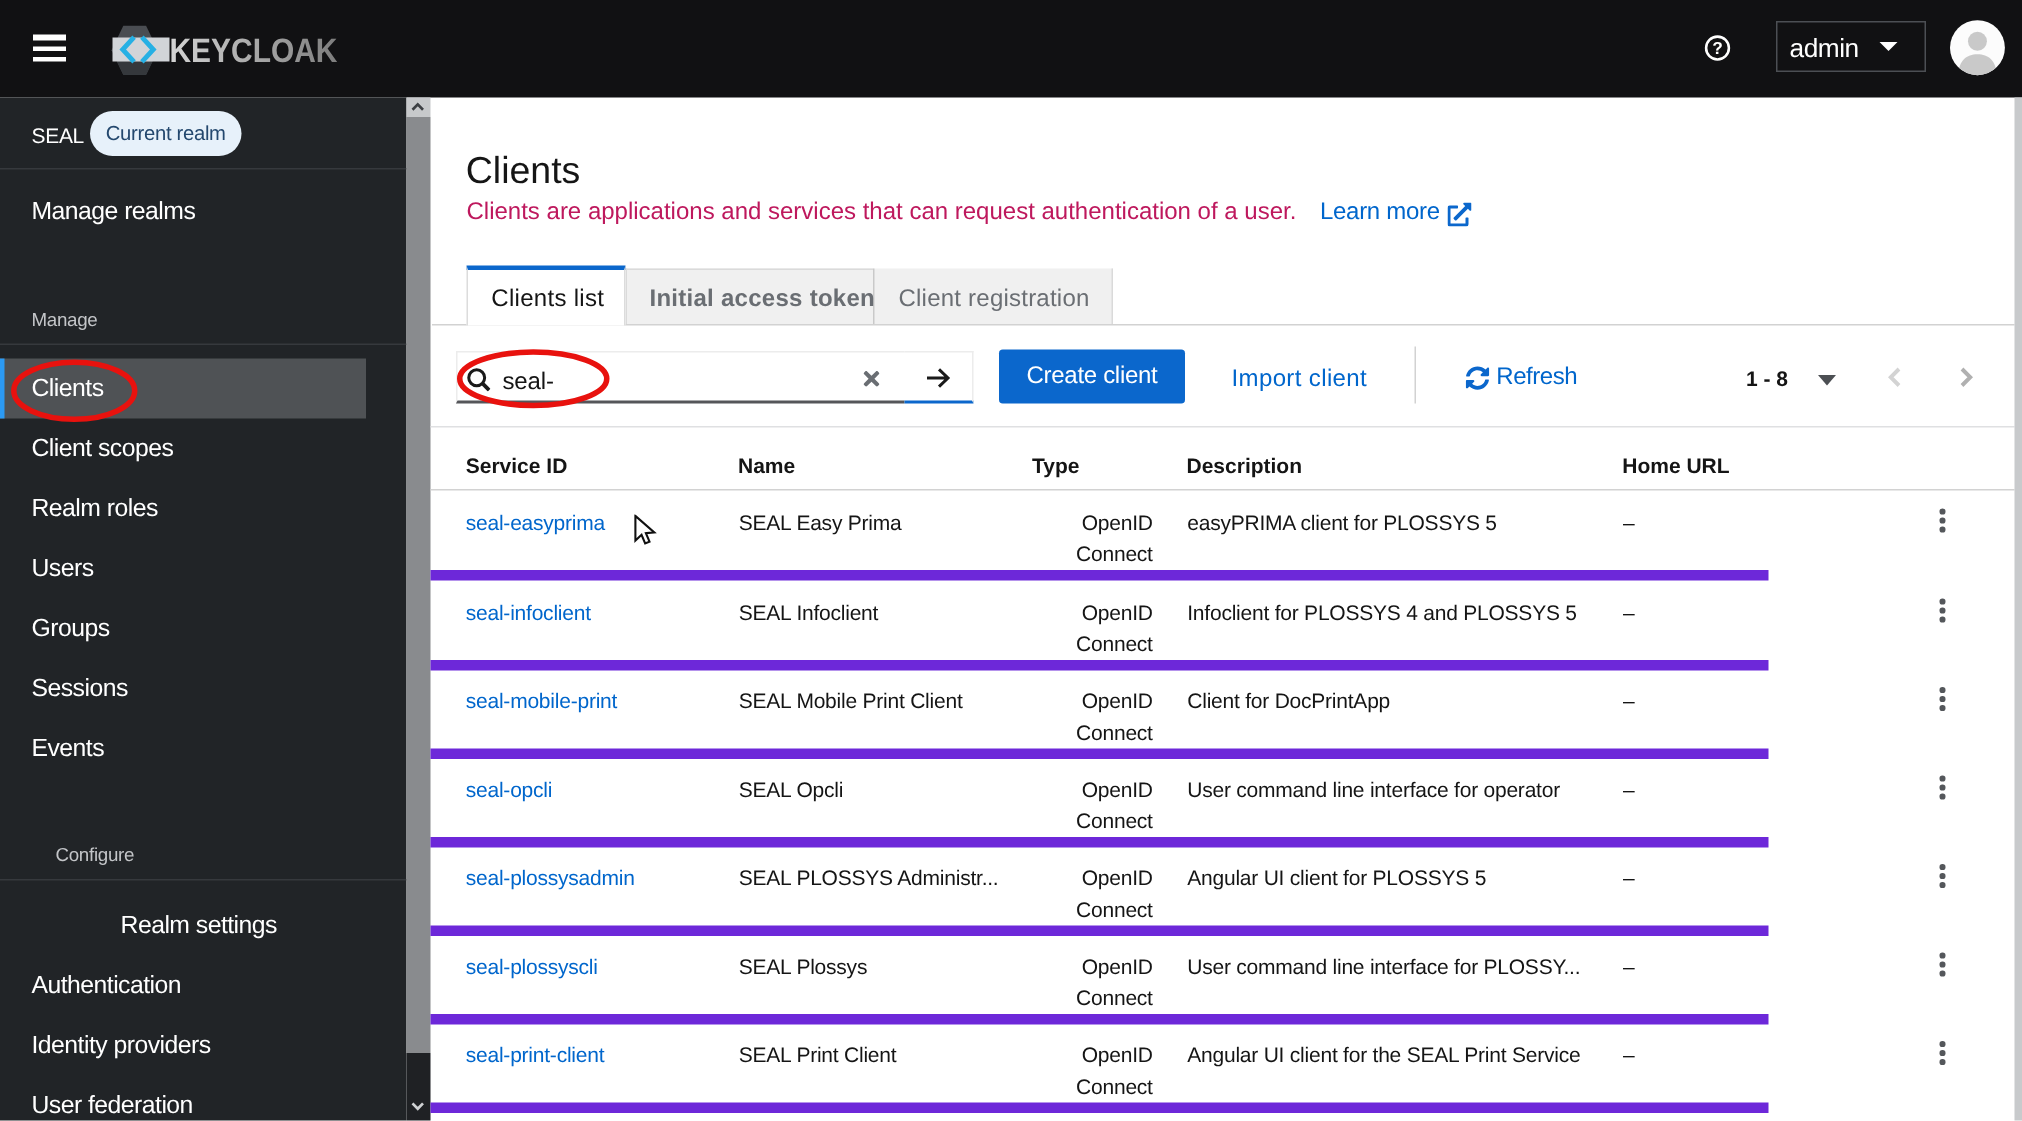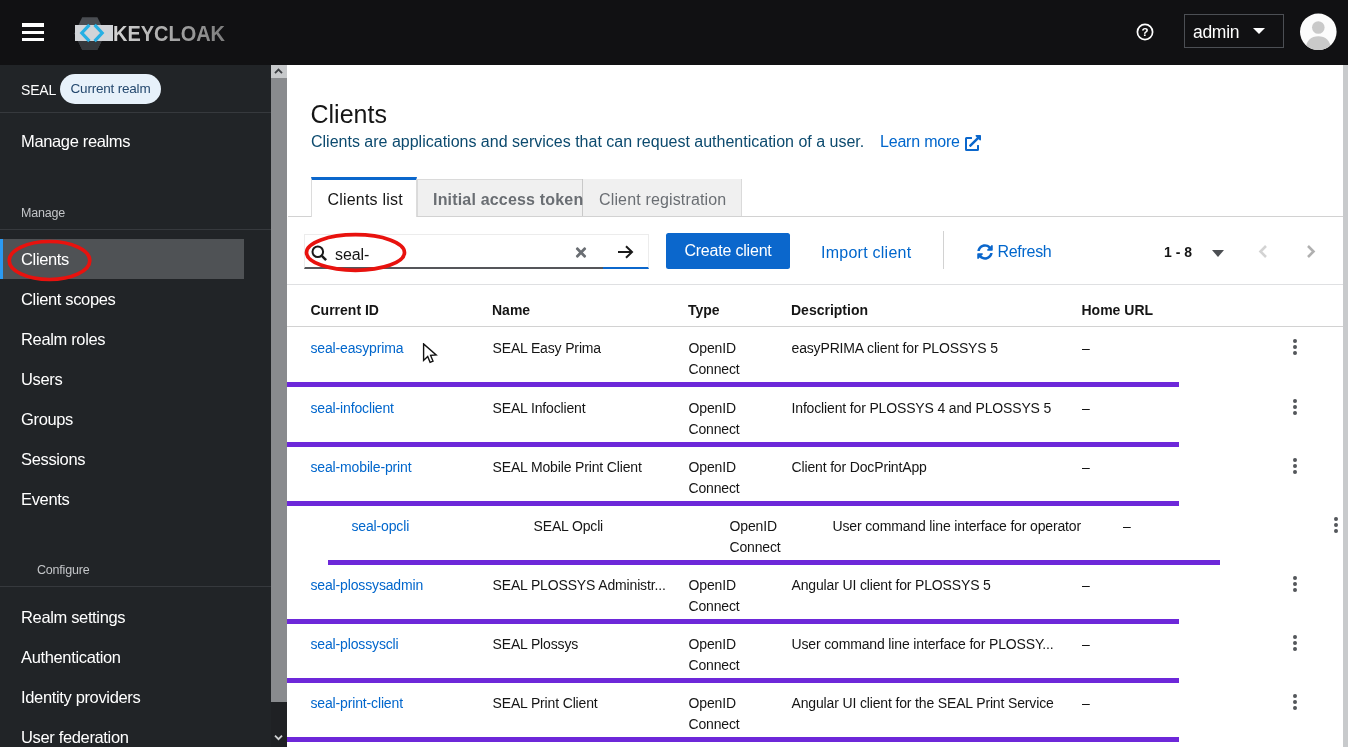--- a/index.html
+++ b/index.html
@@ -9,21 +9,21 @@
   .t { position:absolute; line-height:1; white-space:nowrap; }
   #masthead { position:absolute; left:0; top:0; width:1348px; height:65px; background:#111113; }
   .hbar { position:absolute; left:22px; width:21.5px; height:3.2px; background:#fff; }
   #sidebar { position:absolute; left:0; top:65px; width:271px; height:682px; background:#212427; }
   .nav { position:absolute; left:0; width:244px; height:40px; line-height:40px;
     padding-left:21px; color:#fff; font-size:16.5px; letter-spacing:-0.35px; }
   .navsel { background:#4f5255; border-left:3px solid #2b9af3; padding-left:18px; }
   .sect { position:absolute; left:21px; color:#c3c5c8; font-size:12.5px; line-height:14px; letter-spacing:-0.2px; }
   .sdiv { position:absolute; left:0; width:271px; height:1px; background:#36393d; }
   .blue { color:#0066cc; }
-  .row { position:absolute; left:287px; width:892px; height:59px; border-bottom:5px solid #6d28d9; }
+  .row { position:absolute; left:287px; width:892px; height:59px; border-bottom:7px solid #6d28d9;text-align:right; }
   .c1 { position:absolute; left:23.5px; top:10.5px; line-height:21px; font-size:14px; letter-spacing:-0.15px; color:#0066cc; }
   .c2 { position:absolute; left:205.5px; top:10.5px; line-height:21px; font-size:14px; letter-spacing:-0.15px; color:#151515; }
   .c3 { position:absolute; left:401.5px; top:10.5px; line-height:21px; font-size:14px; letter-spacing:-0.15px; color:#151515; width:80px; }
   .c4 { position:absolute; left:504.5px; top:10.5px; line-height:21px; font-size:14px; letter-spacing:-0.15px; color:#151515; }
   .c5 { position:absolute; left:795px; top:10.5px; line-height:21px; font-size:14px; color:#151515; }
   .keb { position:absolute; left:1006px; top:0; width:4px; height:59px; }
   .keb i { position:absolute; left:0; width:3.8px; height:3.8px; border-radius:50%; background:#54575b; }
 </style>
 </head>
 <body>
@@ -81,21 +81,21 @@
   <div class="sdiv" style="top:164px;"></div>
   <div class="nav navsel" style="top:174px;">Clients</div>
   <div class="nav" style="top:214px;">Client scopes</div>
   <div class="nav" style="top:254px;">Realm roles</div>
   <div class="nav" style="top:294px;">Users</div>
   <div class="nav" style="top:334px;">Groups</div>
   <div class="nav" style="top:374px;">Sessions</div>
   <div class="nav" style="top:414px;">Events</div>
   <div class="sect" style="top:498px;margin-left:16px;">Configure</div>
   <div class="sdiv" style="top:521px;"></div>
-  <div class="nav" style="top:532px;">Realm settings</div>
+  <div class="nav" style="top:532px;text-align:center;">Realm settings</div>
   <div class="nav" style="top:572px;">Authentication</div>
   <div class="nav" style="top:612px;">Identity providers</div>
   <div class="nav" style="top:652px;">User federation</div>
 </div>
 
 <div class="abs" style="left:271px; top:65px; width:15.5px; height:13px; background:#c7c9cb;"></div>
 <svg class="abs" style="left:271px; top:65px" width="15" height="13" viewBox="0 0 15 13">
   <path d="M4,8.2 L7.5,4.6 L11,8.2" fill="none" stroke="#3d4044" stroke-width="1.8"></path>
 </svg>
 <div class="abs" style="left:271px; top:78px; width:15.5px; height:624px; background:#898b8e;"></div>
@@ -103,21 +103,21 @@
 <svg class="abs" style="left:271px; top:731px" width="15" height="13" viewBox="0 0 15 13">
   <path d="M4,4.6 L7.5,8.2 L11,4.6" fill="none" stroke="#cfd1d3" stroke-width="1.8"></path>
 </svg>
 
 <svg class="abs" style="left:3px; top:236px" width="94" height="50" viewBox="0 0 94 50">
   <ellipse cx="46.5" cy="24.5" rx="40.3" ry="19" fill="none" stroke="#e8120e" stroke-width="3.7"></ellipse>
 </svg>
 
 <div id="content">
   <span class="t" style="left:310.5px; top:101.5px; font-size:25px; color:#151515;">Clients</span>
-  <span class="t" style="left:311px; top:133.6px; font-size:16px; color:#0c4a6e;text-align:center;">Clients are applications and services that can request authentication of a user.</span>
+  <span class="t" style="left:311px; top:133.6px; font-size:16px; color:#be185d;text-align:center;">Clients are applications and services that can request authentication of a user.</span>
   <span class="t blue" style="left:880px; top:133.6px; font-size:16px; letter-spacing:-0.2px;">Learn more</span>
 
   <svg class="abs" style="left:964.5px; top:135px" width="16" height="16" viewBox="0 0 512 512">
     <path fill="#0b67cc" d="M432,320H400a16,16,0,0,0-16,16V448H64V128H208a16,16,0,0,0,16-16V80a16,16,0,0,0-16-16H48A48,48,0,0,0,0,112V464a48,48,0,0,0,48,48H400a48,48,0,0,0,48-48V336A16,16,0,0,0,432,320ZM488,0h-128c-21.37,0-32.05,25.91-17,41l35.73,35.73L135,320.37a24,24,0,0,0,0,34L157.67,377a24,24,0,0,0,34,0L435.28,133.32,471,169c15,15,41,4.5,41-17V24A24,24,0,0,0,488,0Z"></path>
   </svg>
 
   <div class="abs" style="left:288px; top:216px; width:1055px; height:1px; background:#d2d2d2;"></div>
   <div class="abs" style="left:417px; top:179px; width:164.5px; height:37px; background:#f0f0f0; border-top:1px solid #dadada; border-left:1px solid #dadada;"></div>
   <div class="abs" style="left:581.5px; top:179px; width:160.5px; height:37px; background:#f0f0f0; border-left:1px solid #c9c9c9; border-right:1px solid #dadada;"></div>
   <div class="abs" style="left:311px; top:177.4px; width:105.5px; height:39.6px; background:#fff; border-top:3.3px solid #0b67cc; border-left:1px solid #dcdcdc; border-right:1px solid #dcdcdc;"></div>
@@ -156,21 +156,21 @@
   </svg>
   <svg class="abs" style="left:1305px; top:244px" width="12" height="15" viewBox="0 0 12 15">
     <path d="M3,2 L8.5,7.5 L3,13" fill="none" stroke="#b0b0b0" stroke-width="2.6"></path>
   </svg>
 
   <svg class="abs" style="left:302px; top:231px" width="107" height="43" viewBox="0 0 107 43">
     <ellipse cx="53.5" cy="21.5" rx="49" ry="17.8" fill="none" stroke="#e8120e" stroke-width="3.7"></ellipse>
   </svg>
 
   <div class="abs" style="left:287px; top:284px; width:1056px; height:1px; background:#dfe0e2;"></div>
-  <span class="t" style="left:310.5px; top:302.9px; font-size:14px; font-weight:bold; color:#151515;">Current ID</span>
+  <span class="t" style="left:310.5px; top:302.9px; font-size:14px; font-weight:bold; color:#151515;">Service ID</span>
   <span class="t" style="left:492px; top:302.9px; font-size:14px; font-weight:bold; color:#151515;">Name</span>
   <span class="t" style="left:688px; top:302.9px; font-size:14px; font-weight:bold; color:#151515;">Type</span>
   <span class="t" style="left:791px; top:302.9px; font-size:14px; font-weight:bold; color:#151515;">Description</span>
   <span class="t" style="left:1081.5px; top:302.9px; font-size:14px; font-weight:bold; color:#151515;">Home URL</span>
   <div class="abs" style="left:287px; top:326px; width:1056px; height:1px; background:#d2d2d2;"></div>
 
   <div class="row" style="top:327.5px;">
     <span class="c1">seal-easyprima</span>
       <span class="c2">SEAL Easy Prima</span>
     <span class="c3">OpenID Connect</span>
@@ -199,21 +199,21 @@
       <span class="c2">SEAL Mobile Print Client</span>
     <span class="c3">OpenID Connect</span>
       <span class="c4">Client for DocPrintApp</span>
     <span class="c5">–</span>
     <span class="keb">
         <i style="top:11.7px"></i>
         <i style="top:17.6px"></i>
         <i style="top:23.4px"></i>
       </span>
   </div>
-  <div class="row" style="top:505.5px;margin-left:41px;">
+  <div class="row" style="top:505.5px;">
     <span class="c1">seal-opcli</span>
       <span class="c2">SEAL Opcli</span>
     <span class="c3">OpenID Connect</span>
       <span class="c4">User command line interface for operator</span>
     <span class="c5">–</span>
     <span class="keb">
         <i style="top:11.7px"></i>
         <i style="top:17.6px"></i>
         <i style="top:23.4px"></i>
       </span>

